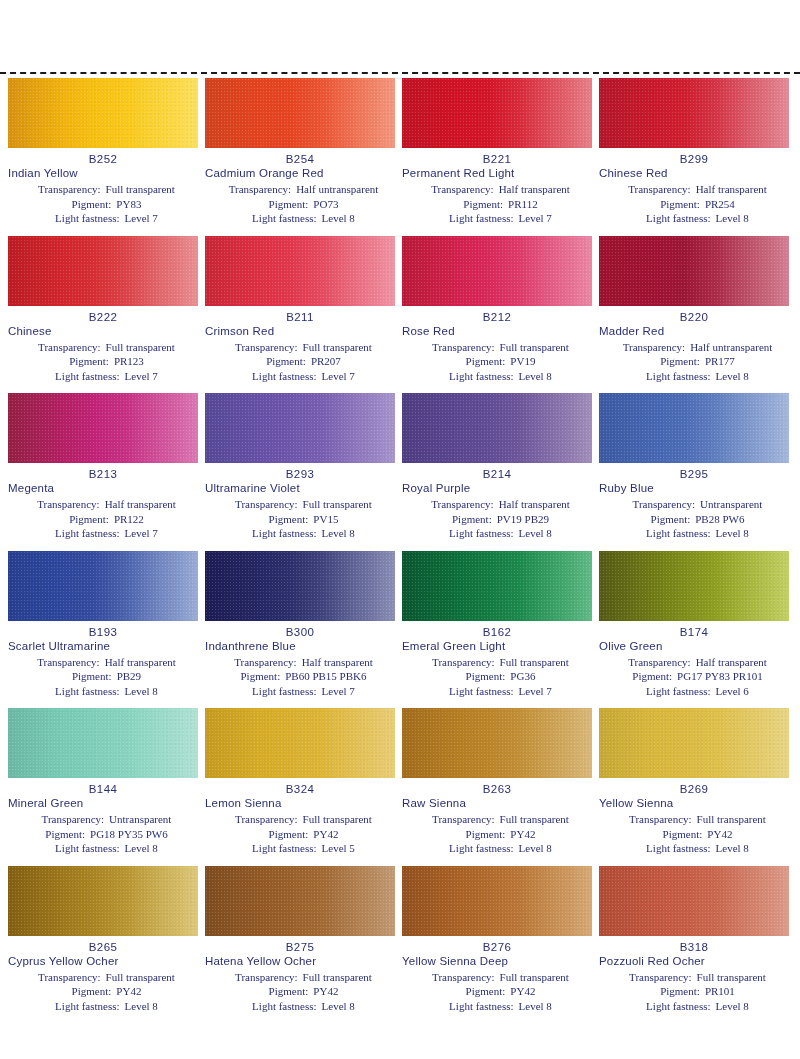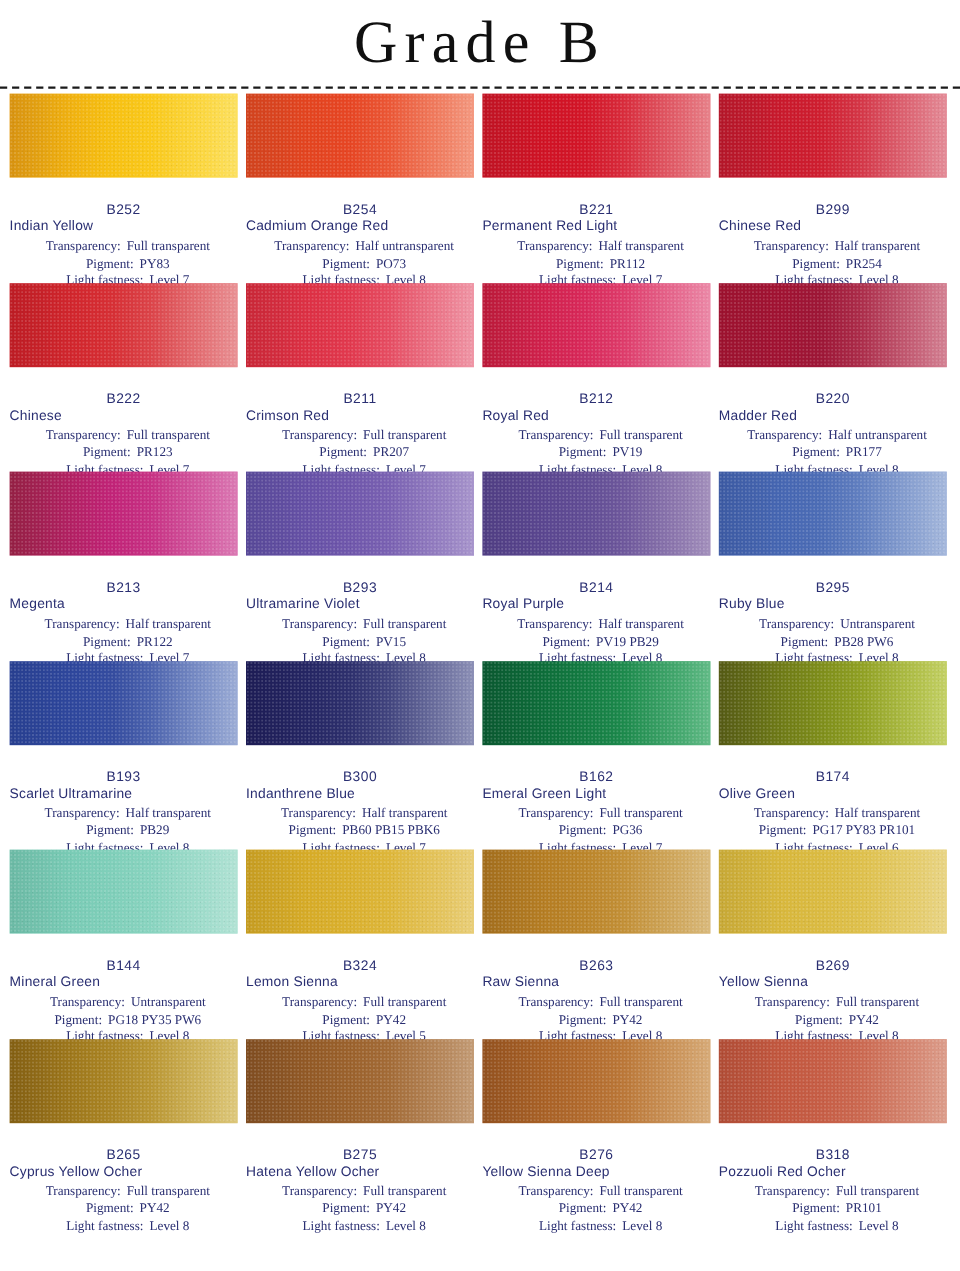--- a/index.html
+++ b/index.html
@@ -94,21 +94,21 @@
        rgba(255,255,255,0.04) 62%,
        rgba(255,255,255,0.20) 88%,
        rgba(255,255,255,0.30) 100%);
     pointer-events: none;
   }
   .swatch-code {
     text-align: center;
     width: 190px;
     font-size: 11.5px;
     line-height: 14px;
-    margin-top: 20px;
+    margin-top: 4px;
     font-weight: 400;
     color: #2a2f72;
     letter-spacing: 0.4px;
   }
   .swatch-name {
     width: 190px;
     font-size: 11.5px;
     line-height: 14px;
     font-weight: 400;
     color: #2a2f72;
@@ -130,21 +130,20 @@
   }
   .detail-row .lbl { }
   .detail-row .val { margin-left: 5px; }
 </style>
 </head>
 <body>
 
 <div class="page">
 
   <div class="header">
-    <div class="page-title">Grade B</div>
     <div class="divider"></div>
   </div>
 
   <div class="grid" id="swatch-grid">
       <div class="swatch-card">
         <div class="swatch-chip" style="background: linear-gradient(90deg, rgb(240, 163, 18) 0%, rgb(249, 193, 13) 45%, rgb(251, 211, 27) 100%);">
           <div class="sheen"></div>
           <div class="grain"></div>
         </div>
         <div class="swatch-code">B252</div>
@@ -219,21 +218,21 @@
           <div class="detail-row"><span class="lbl">Pigment:</span><span class="val">PR207</span></div>
           <div class="detail-row"><span class="lbl">Light fastness:</span><span class="val">Level 7</span></div>
         </div>
       </div>
       <div class="swatch-card">
         <div class="swatch-chip" style="background: linear-gradient(90deg, rgb(207, 28, 63) 0%, rgb(218, 37, 88) 45%, rgb(227, 85, 129) 100%);">
           <div class="sheen"></div>
           <div class="grain"></div>
         </div>
         <div class="swatch-code">B212</div>
-        <div class="swatch-name">Royal Red</div>
+        <div class="swatch-name">Rose Red</div>
         <div class="detail-list">
           <div class="detail-row"><span class="lbl">Transparency:</span><span class="val">Full transparent</span></div>
           <div class="detail-row"><span class="lbl">Pigment:</span><span class="val">PV19</span></div>
           <div class="detail-row"><span class="lbl">Light fastness:</span><span class="val">Level 8</span></div>
         </div>
       </div>
       <div class="swatch-card">
         <div class="swatch-chip" style="background: linear-gradient(90deg, rgb(174, 20, 52) 0%, rgb(157, 18, 51) 45%, rgb(193, 74, 100) 100%);">
           <div class="sheen"></div>
           <div class="grain"></div>

